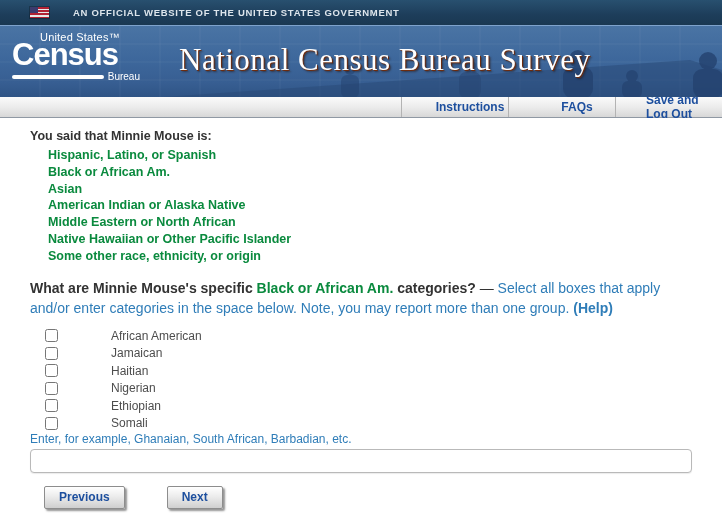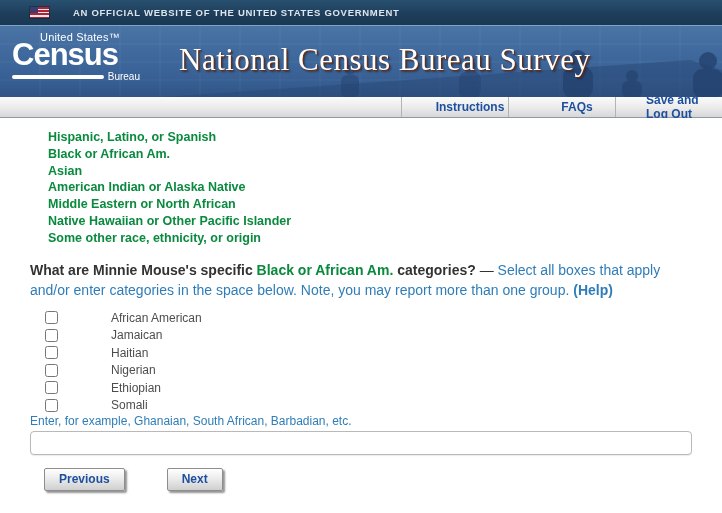--- a/index.html
+++ b/index.html
@@ -168,20 +168,21 @@
     <h1 class="title">National Census Bureau Survey</h1>
   </header>
 
   <nav class="navbar">
     <a class="nav-item">Instructions</a>
     <a class="nav-item">FAQs</a>
     <a class="nav-item">Save and Log Out</a>
   </nav>
 
   <main class="content">
+    <p class="intro">You said that Minnie Mouse is:</p>
 
     <ul class="selected-list">
       <li>Hispanic, Latino, or Spanish</li>
       <li>Black or African Am.</li>
       <li>Asian</li>
       <li>American Indian or Alaska Native</li>
       <li>Middle Eastern or North African</li>
       <li>Native Hawaiian or Other Pacific Islander</li>
       <li>Some other race, ethnicity, or origin</li>
     </ul>

